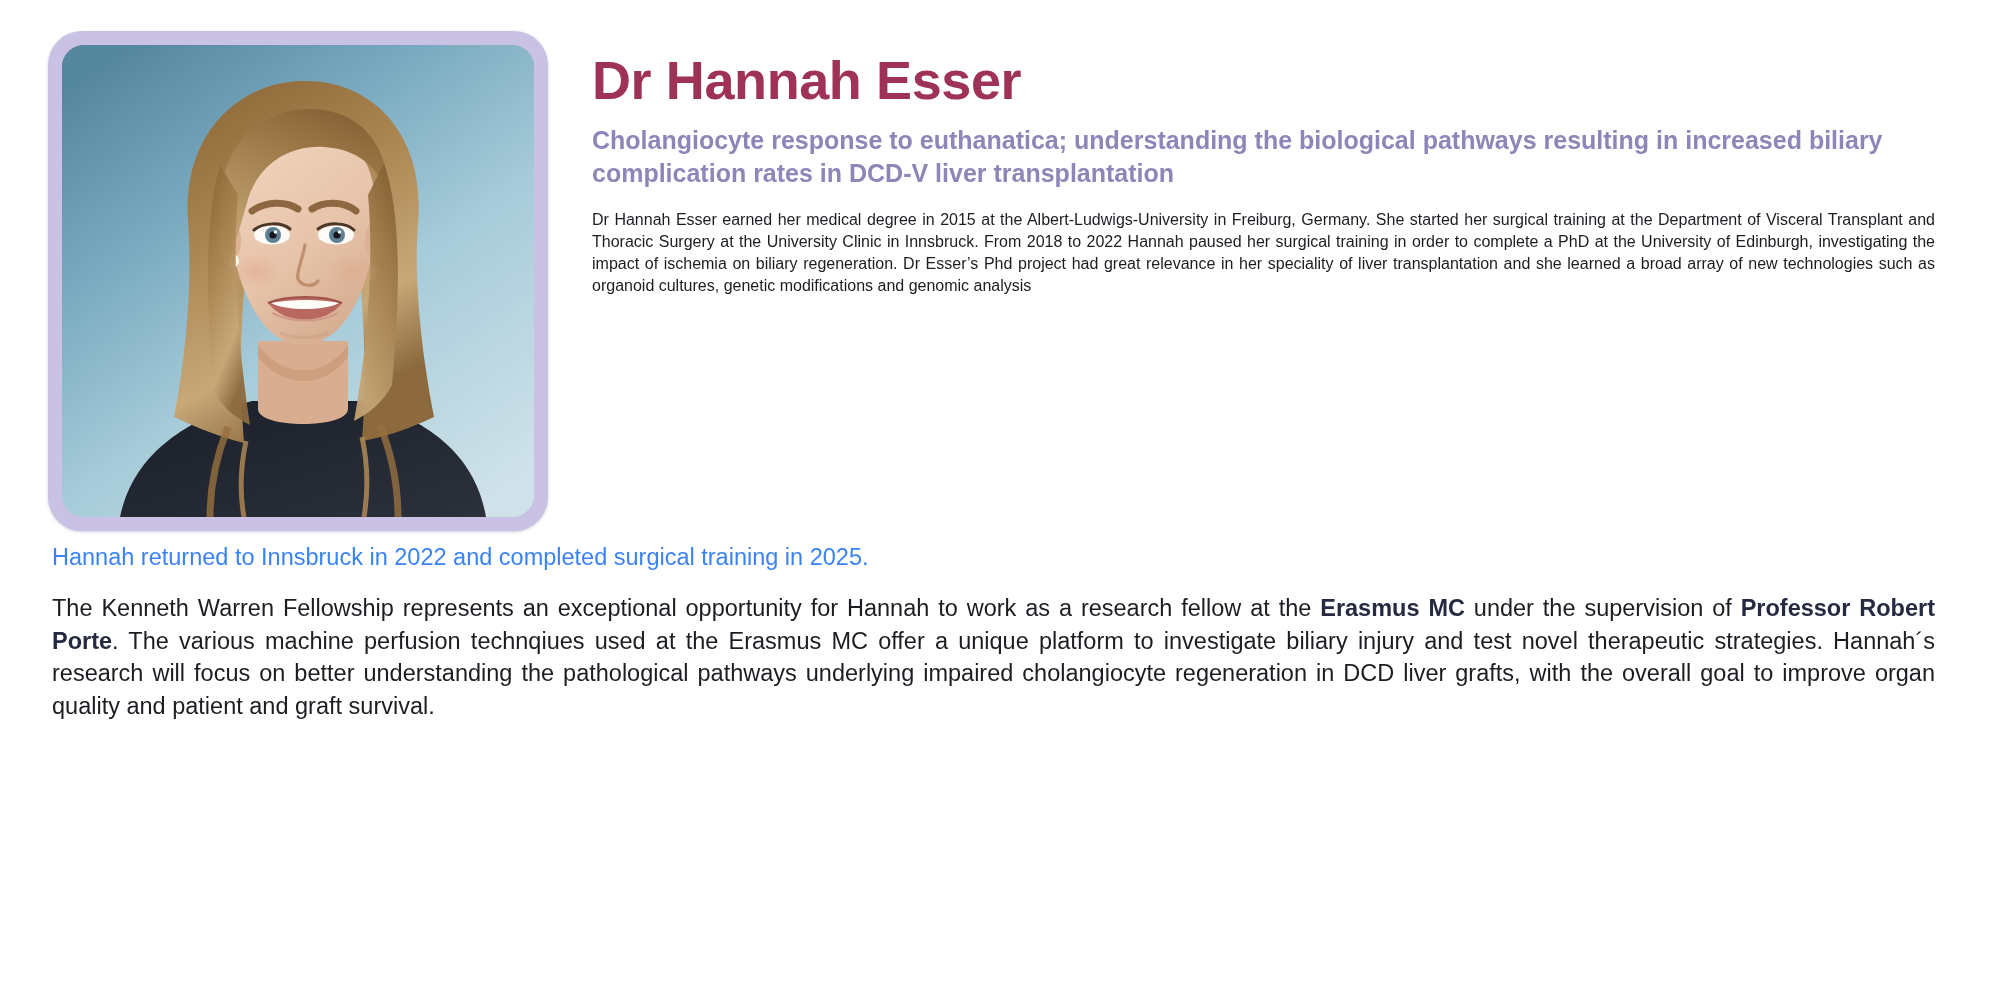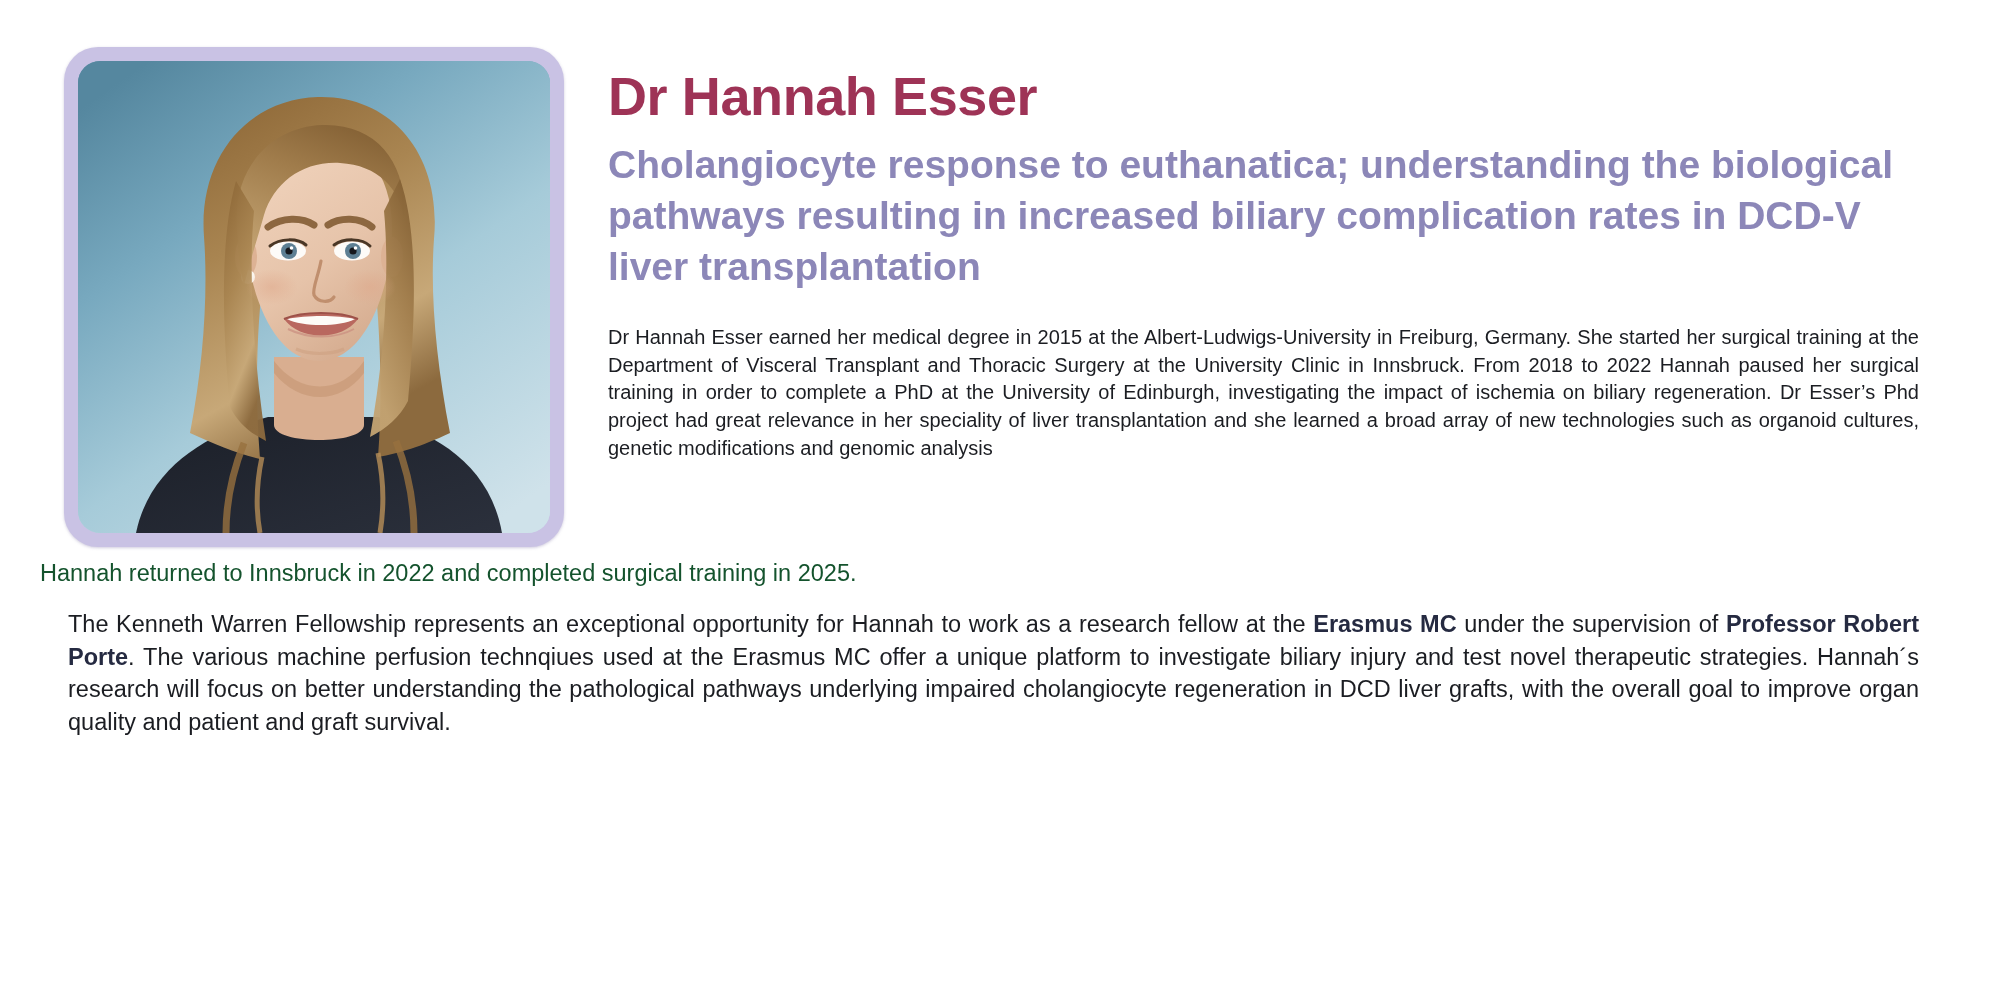--- a/index.html
+++ b/index.html
@@ -13,21 +13,21 @@
     height: 1000px;
     overflow: hidden;
     font-family: "Liberation Sans", "DejaVu Sans", sans-serif;
     color: #16181d;
   }
 
   .page {
     position: relative;
     width: 2000px;
     height: 980px;
-    padding: 16px;
+    padding: 0;
   }
 
   
   .portrait-frame {
     float: left;
     width: 500px;
     height: 500px;
     margin: 31px 44px 10px 48px;
     border-radius: 34px;
     background: #c9c2e4;
@@ -50,44 +50,44 @@
     padding: 52px 60px 0 0;
     font-size: 54px;
     line-height: 1.04;
     font-weight: 700;
     letter-spacing: -0.4px;
     color: #9e3356;
     font-family: "Liberation Sans Narrow", "Liberation Sans", sans-serif;
   }
   .project-title {
     margin: 16px 70px 0 0;
-    font-size: 39px;
+    font-size: 25px;
     line-height: 1.30;
     font-weight: 700;
     color: #8c87b8;
     font-family: "Liberation Sans Narrow", "Liberation Sans", sans-serif;
   }
 
   
   .bio-para {
-    margin: 32px 65px 0 0;
-    font-size: 20px;
+    margin: 20px 65px 0 0;
+    font-size: 16px;
     line-height: 1.38;
     text-align: justify;
     text-justify: inter-word;
     color: #1b1d22;
   }
   .bio-para.last-line-natural { text-align-last: left; }
 
   .clear-line {
     clear: both;
-    margin: 10px 65px 0 24px;
+    margin: 10px 65px 0 52px;
     font-size: 23.5px;
     line-height: 1.38;
-    color: #14532d;
+    color: #3b82f6;
   }
 
   .closing-para {
     clear: both;
     margin: 19px 65px 16px 52px;
     font-size: 23.5px;
     line-height: 1.38;
     text-align: justify;
     text-justify: inter-word;
     color: #1b1d22;

